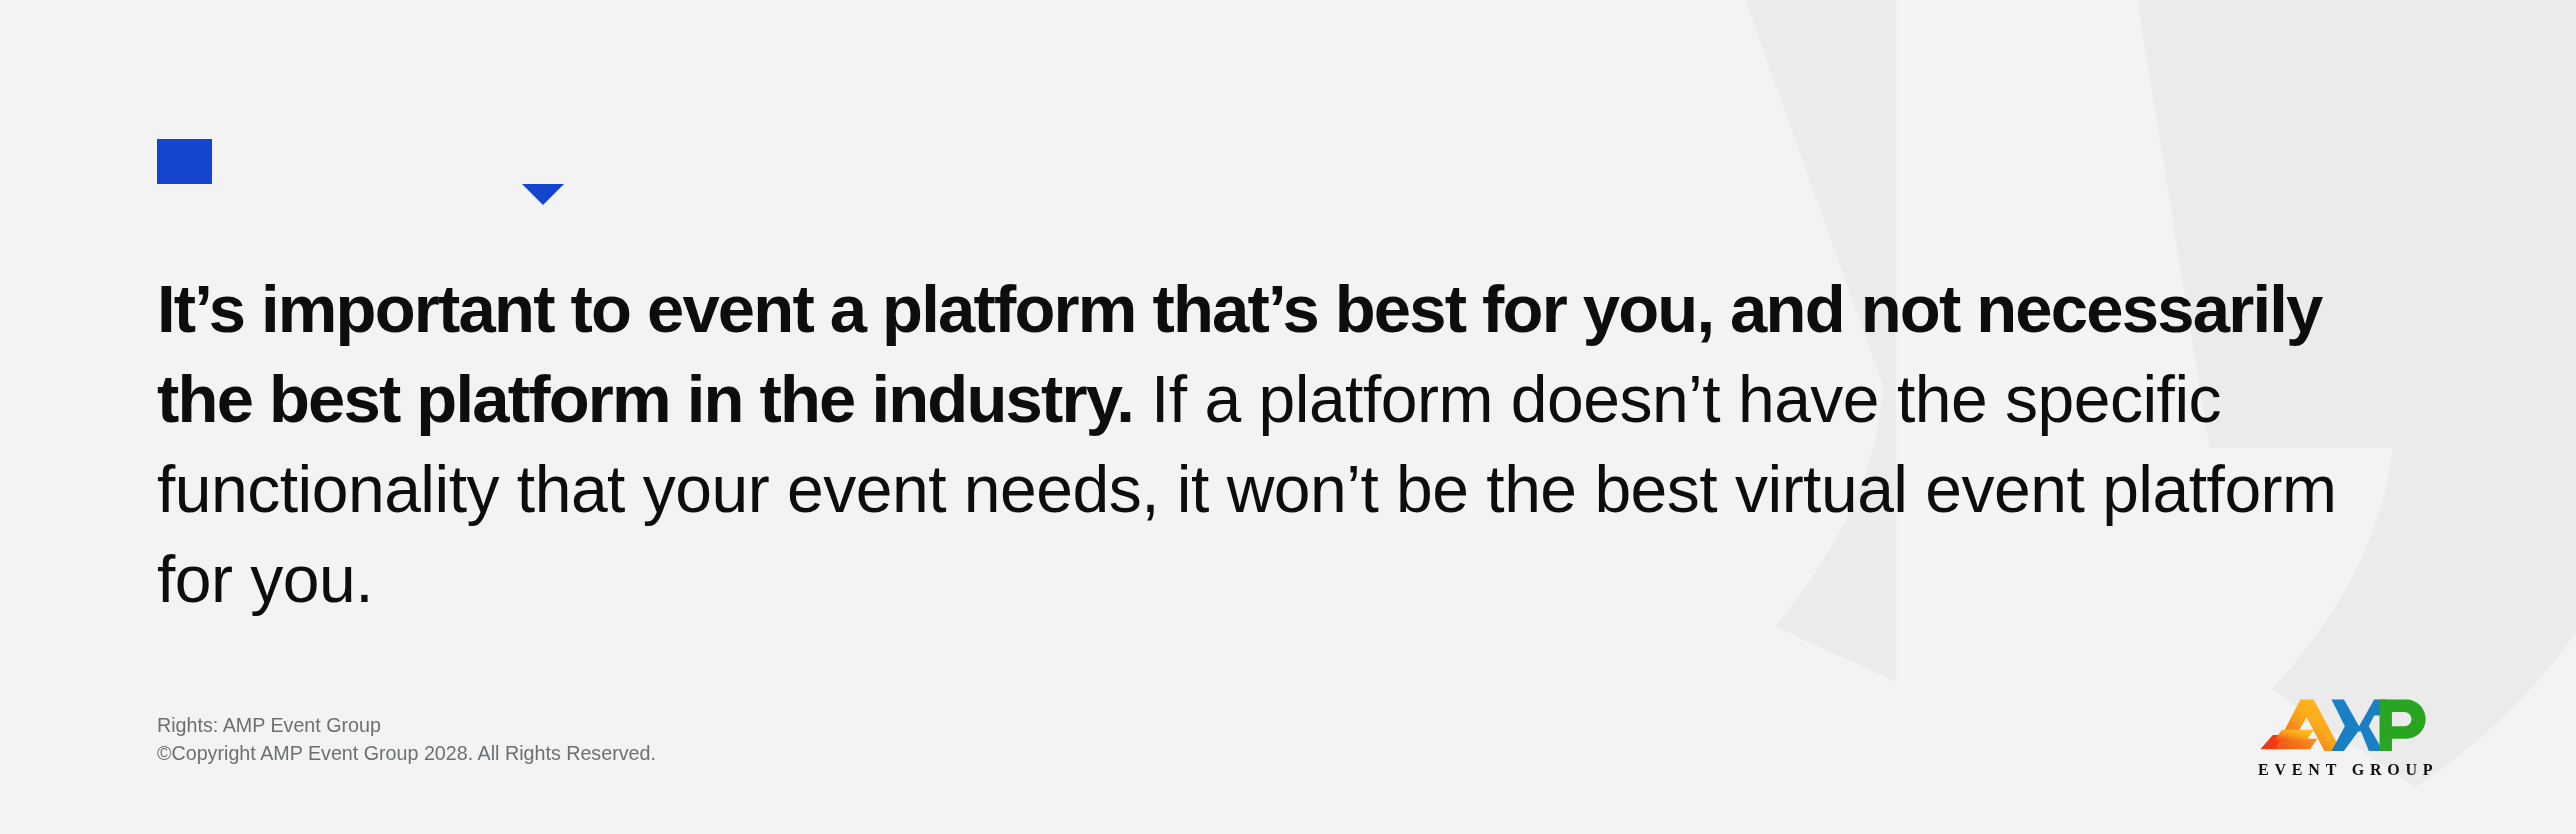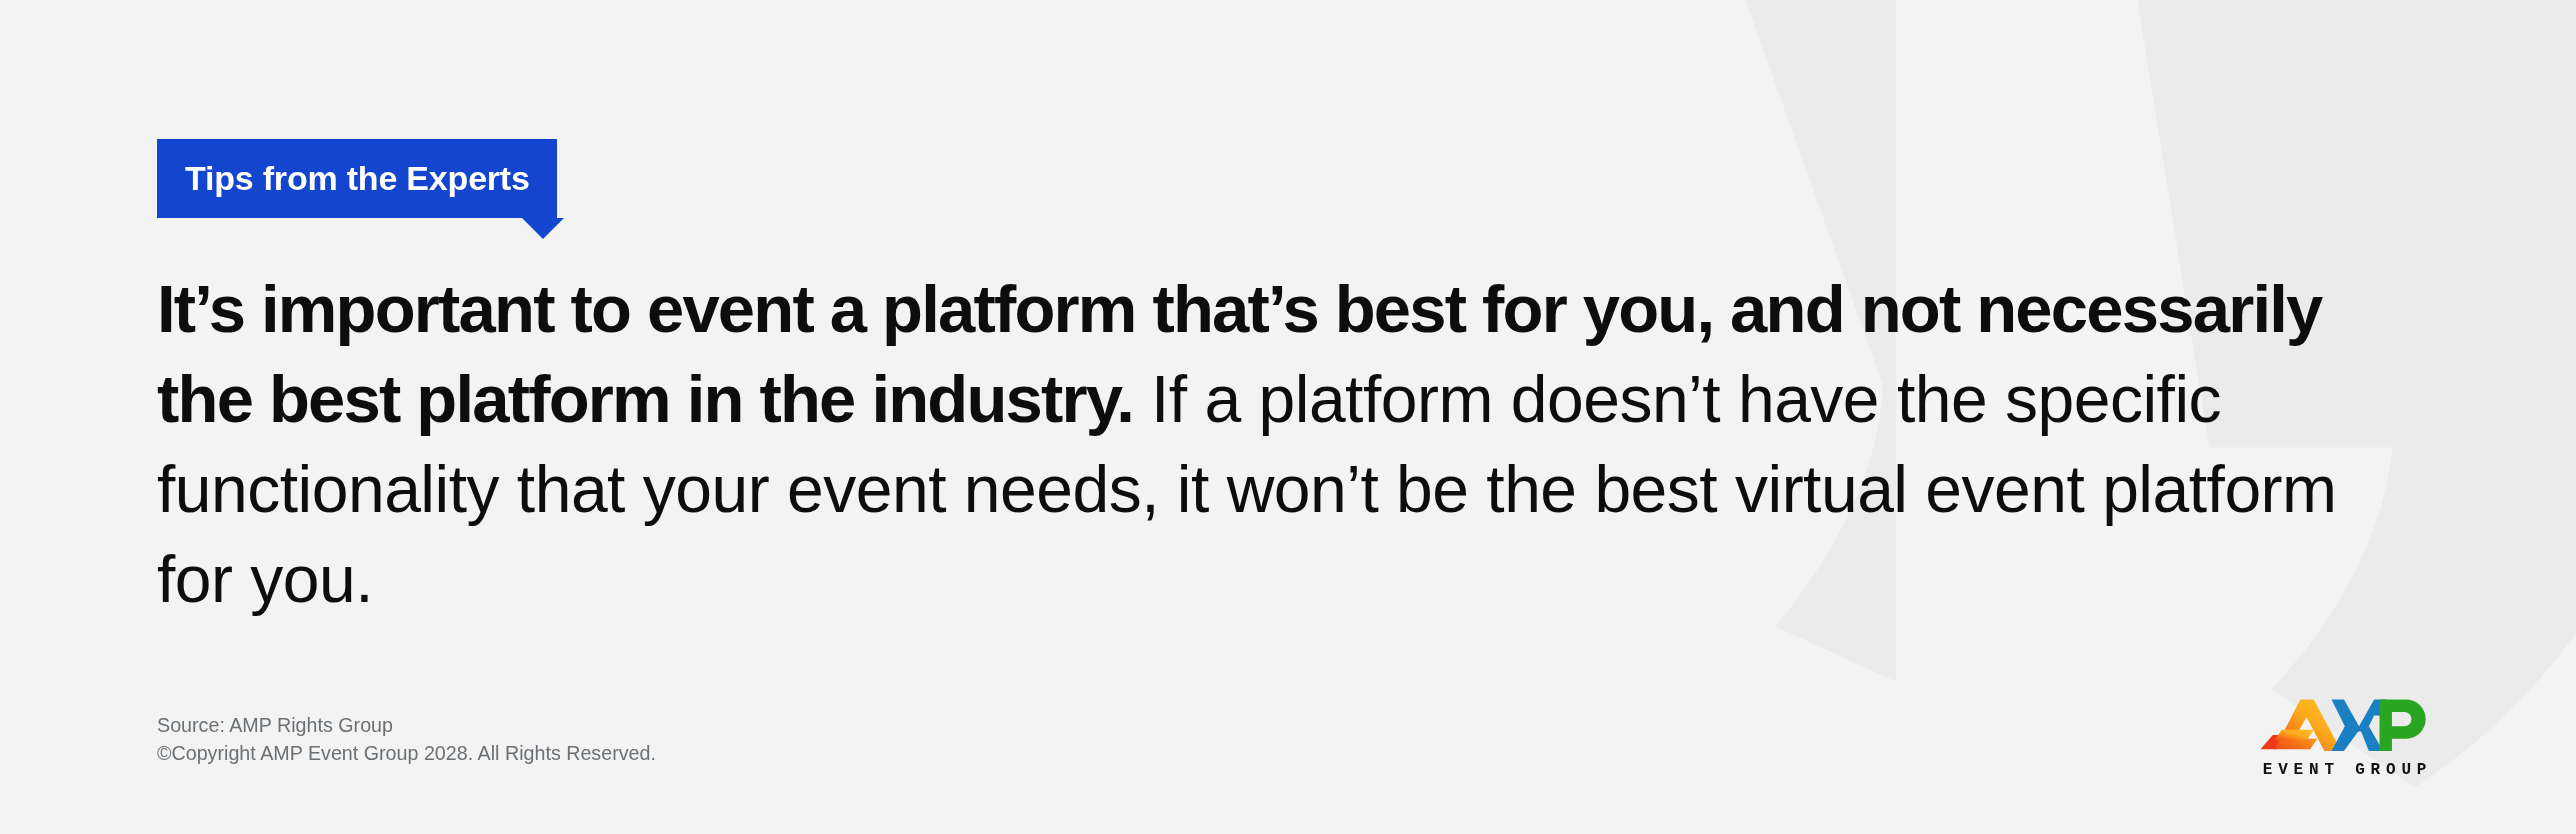--- a/index.html
+++ b/index.html
@@ -110,21 +110,21 @@
     left: 2258px;
     top: 696px;
     width: 179px;
     height: 89px;
   }
   .logo-mark { display: block; width: 179px; height: 64px; }
   .logo-wordmark {
     display: block;
     margin-top: 0.9px;
     color: #111111;
-    font-family: Liberation Mono, monospace;
+    font-family: Liberation Serif, serif;
     font-size: 16px;
     font-weight: bold;
     letter-spacing: 5.8px;
     text-align: center;
     white-space: nowrap;
   }
 </style>
 </head>
 <body>
 
@@ -136,31 +136,30 @@
 
     <path fill="#ebebeb" d="M2380 -60 L2960 -60 L2960 560 Q2880 760 2700 880 L2540 770 Q2660 640 2675 500 L2470 500 Z"></path>
 
     <rect x="2120" y="-60" width="260" height="1060" fill="#f4f4f4"></rect>
   </svg>
 
   <div id="content">
 
     <div class="badge-wrap">
       <div class="badge">
-        <span>Tips from the Experts</span>
         <span class="badge-pointer"></span>
       </div>
     </div>
 
     <div class="quote-block">
       <span class="quote-lead">It’s important to event a platform that’s best for you, and not necessarily the best platform in the industry.</span><span class="quote-rest"> If a platform doesn’t have the specific functionality that your event needs, it won’t be the best virtual event platform for you.</span>
     </div>
 
     <div class="source-block">
-      <span class="source-line">Source: AMP Rights Group</span>
+      <span class="source-line">Rights: AMP Event Group</span>
       <span class="source-line">©Copyright AMP Event Group 2028. All Rights Reserved.</span>
     </div>
 
     <div class="logo">
       <svg class="logo-mark" viewBox="0 0 200 72" aria-hidden="true">
         <defs>
           <linearGradient id="aGrad" x1="0" y1="1" x2="1" y2="0">
             <stop offset="0%" stop-color="#F04A17"></stop>
             <stop offset="55%" stop-color="#FBA91B"></stop>
             <stop offset="100%" stop-color="#FFC425"></stop>

